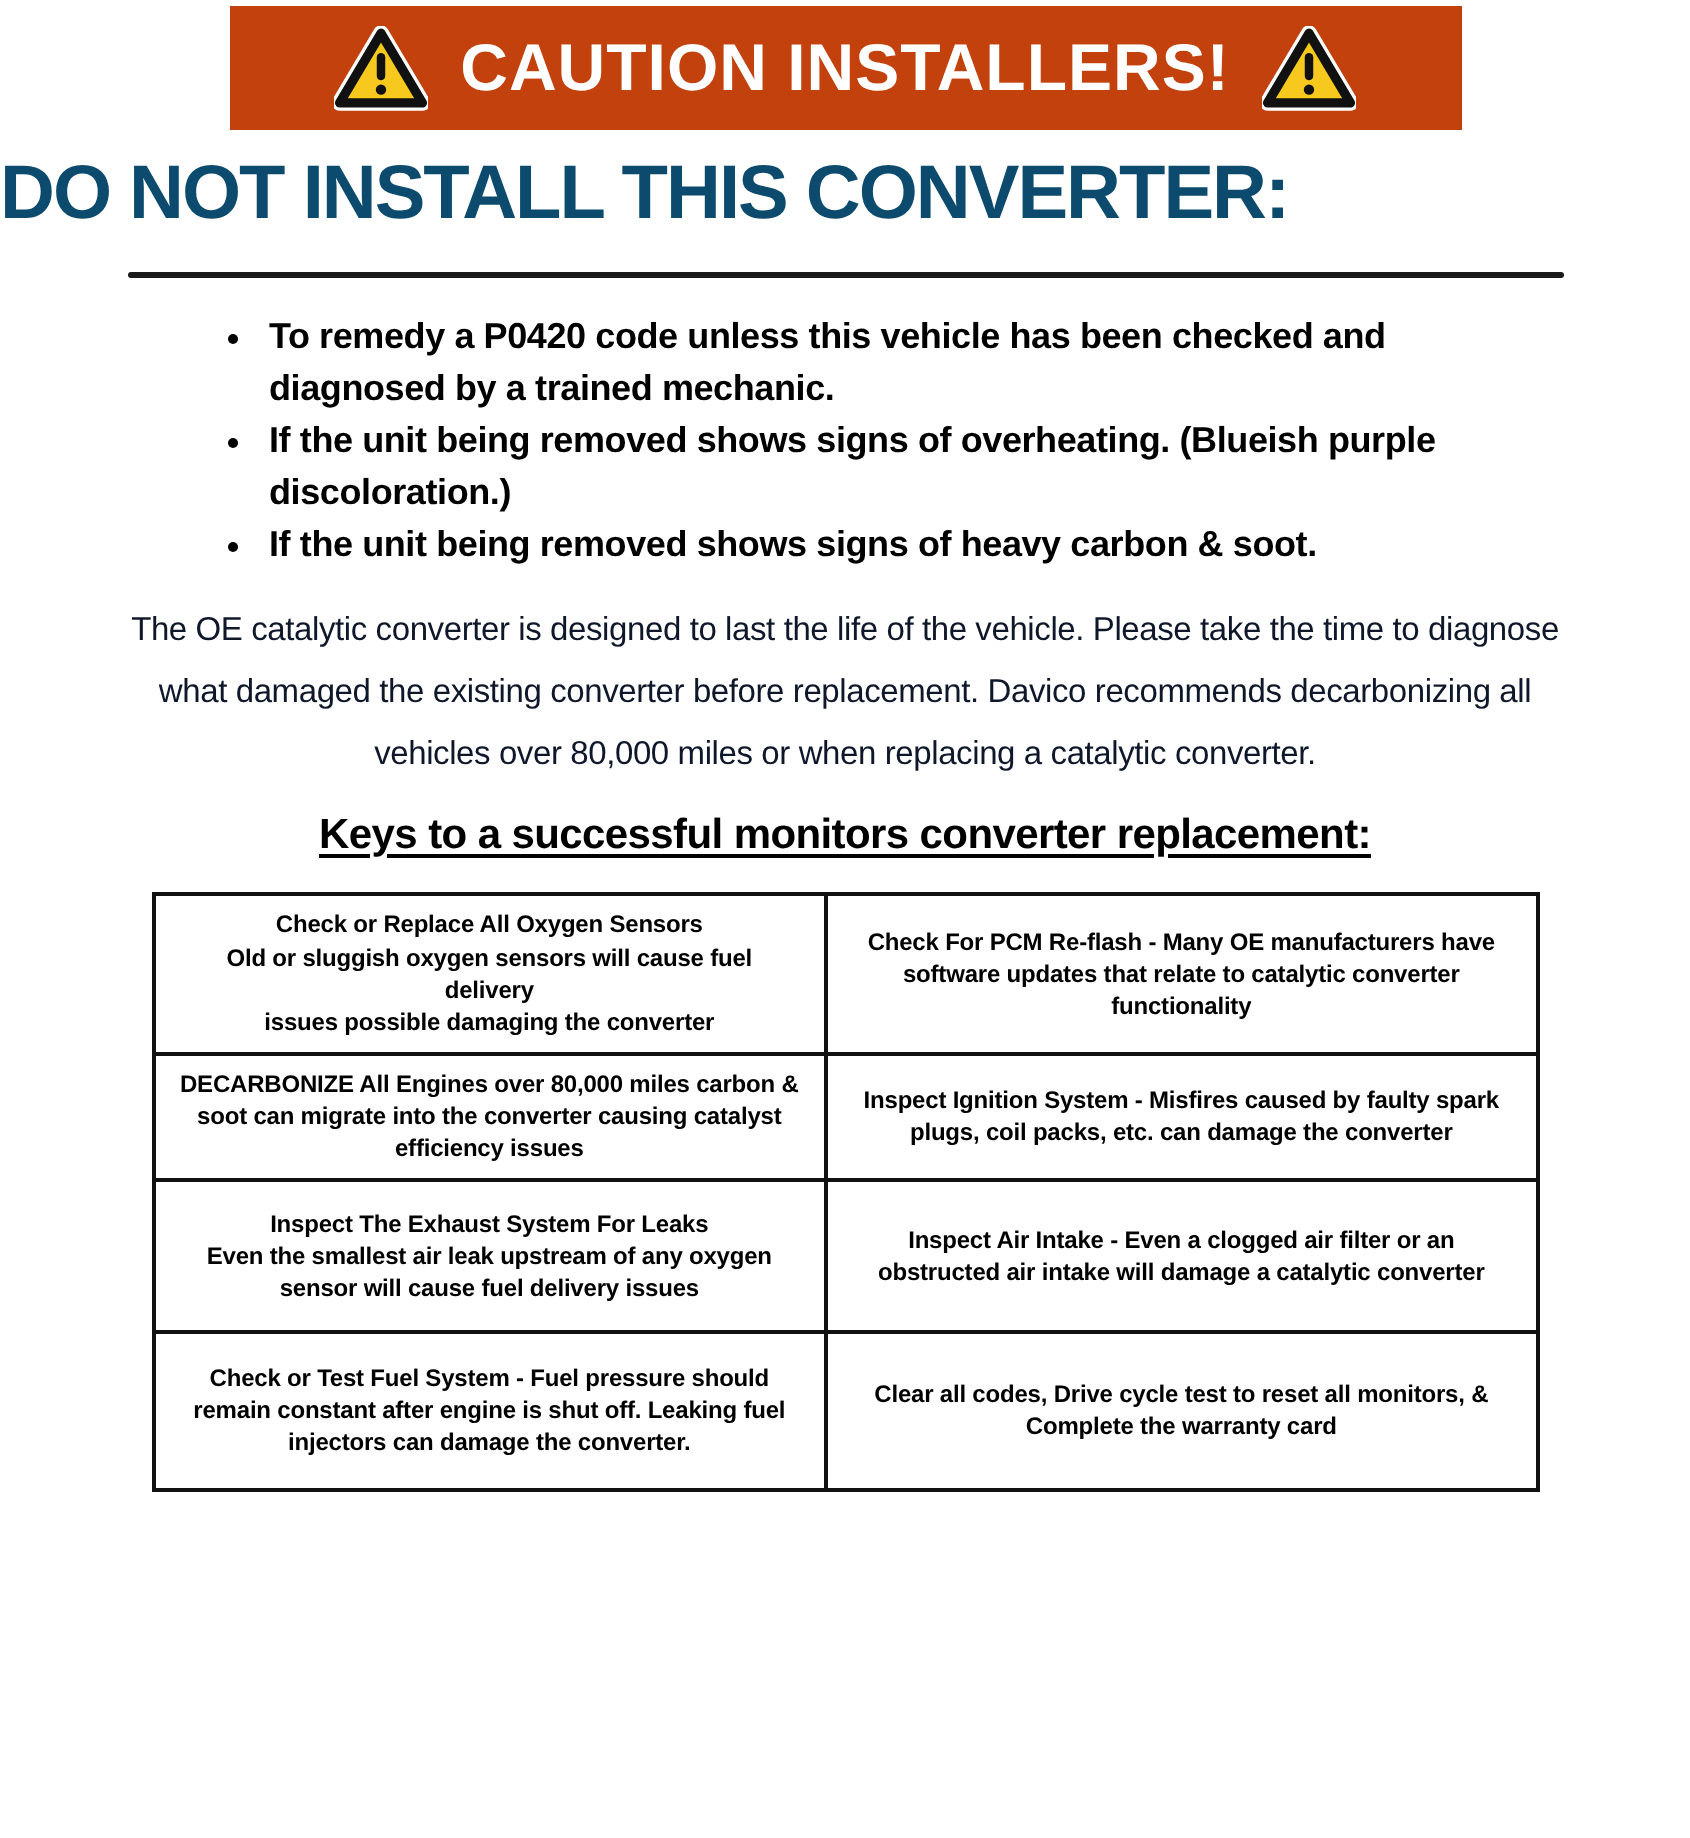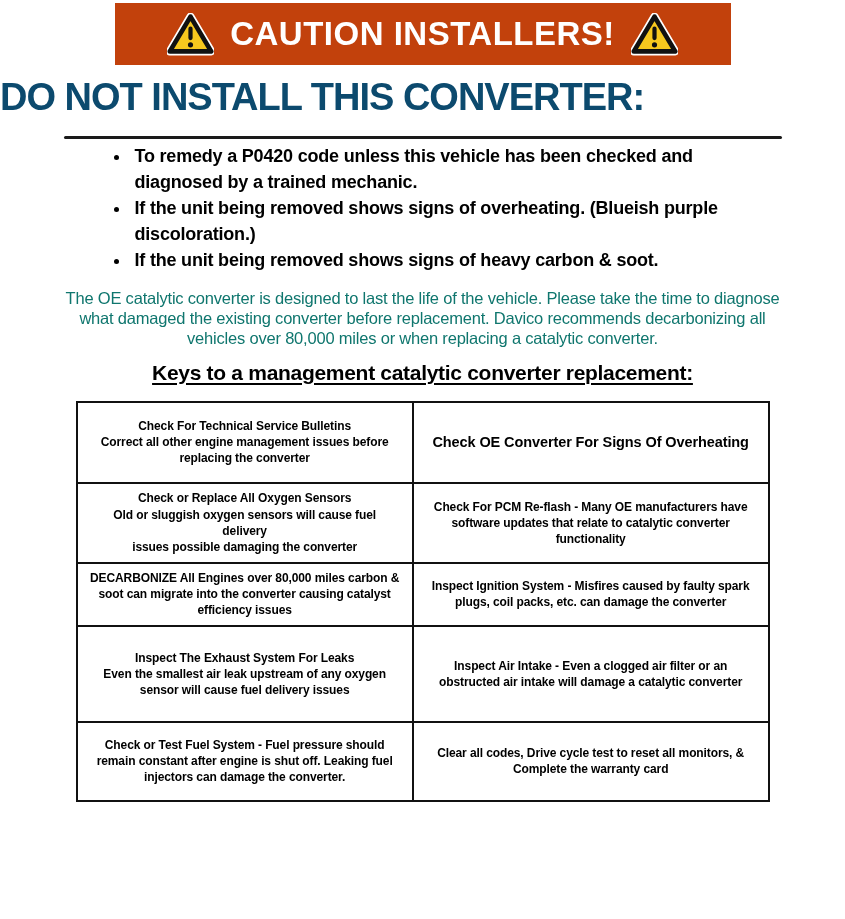--- a/index.html
+++ b/index.html
@@ -50,40 +50,40 @@
     width: 718px;
     height: 3px;
     margin: 17px auto 0;
     background: #1a1a1a;
     border-radius: 2px;
   }
 
   
   .bullets {
     width: 612px;
-    margin: 4px auto 0;
+    margin: 16px auto 0;
     padding: 0 0 0 28px;
     list-style: disc;
     font-weight: bold;
     font-size: 18px;
     line-height: 26px;
     letter-spacing: -0.2px;
     color: #000000;
   }
   .bullets li { white-space: pre-line; margin: 0; padding-left: 4px; }
 
   
   .intro {
     width: 845px;
     margin: 15px auto 0;
     text-align: center;
     font-size: 16.5px;
-    line-height: 20px;
+    line-height: 31px;
     letter-spacing: -0.2px;
-    color: #0f766e;
+    color: #0f172a;
     white-space: pre-line;
   }
 
   
   .keys-heading {
     margin: 13px 0 0;
     text-align: center;
     font-size: 21px;
     font-weight: bold;
     letter-spacing: -0.3px;
@@ -110,21 +110,21 @@
     letter-spacing: -0.1px;
     padding: 4px 12px;
     white-space: pre-line;
     color: #000000;
   }
   .tips-table col.c-left  { width: 48.6%; }
   .tips-table col.c-right { width: 51.4%; }
   .tips-table tr.r1 { height: 81px; }
   .tips-table tr.r2 { height: 80px; }
   .tips-table tr.r3 { height: 63px; padding-left: 44px; }
-  .tips-table tr.r4 { height: 96px; }
+  .tips-table tr.r4 { height: 76px; }
   .tips-table tr.r5 { height: 69px; }
   .tips-table tr.r6 { height: 79px; }
   .tips-table tr.r1 td.cell-right { font-size: 14.5px; }
 </style>
 </head>
 <body>
 
 <div class="page">
 
   <div class="banner">
@@ -152,34 +152,28 @@
 diagnosed by a trained mechanic.</li>
     <li>If the unit being removed shows signs of overheating. (Blueish purple
 discoloration.)</li>
     <li>If the unit being removed shows signs of heavy carbon &amp; soot.</li>
   </ul>
 
   <p class="intro">The OE catalytic converter is designed to last the life of the vehicle. Please take the time to diagnose
 what damaged the existing converter before replacement. Davico recommends decarbonizing all
 vehicles over 80,000 miles or when replacing a catalytic converter.</p>
 
-  <h2 class="keys-heading">Keys to a management catalytic converter replacement:</h2>
+  <h2 class="keys-heading">Keys to a successful monitors converter replacement:</h2>
 
   <table class="tips-table">
     <colgroup>
         <col class="c-left">
         <col class="c-right">
       </colgroup>
     <tbody>
-      <tr class="r1">
-        <td class="cell-left">Check For Technical Service Bulletins
-Correct all other engine management issues before
-replacing the converter</td>
-        <td class="cell-right">Check OE Converter For Signs Of Overheating</td>
-      </tr>
       <tr class="r2">
         <td class="cell-left">Check or Replace All Oxygen Sensors
 Old or sluggish oxygen sensors will cause fuel delivery
 issues possible damaging the converter</td>
         <td class="cell-right">Check For PCM Re-flash - Many OE manufacturers have
 software updates that relate to catalytic converter
 functionality</td>
       </tr>
       <tr class="r3">
         <td class="cell-left">DECARBONIZE All Engines over 80,000 miles carbon &amp;

